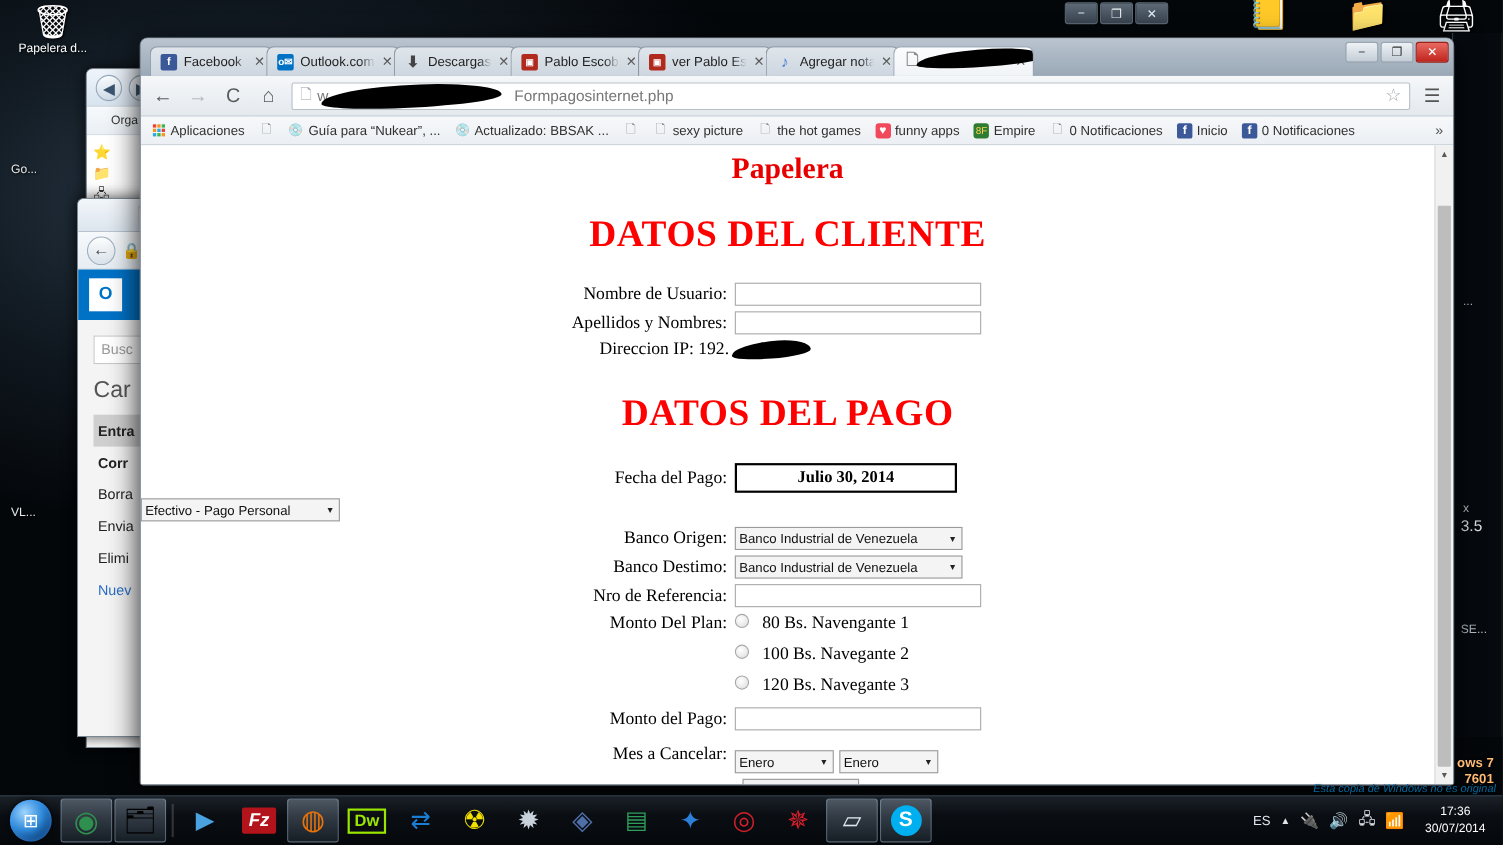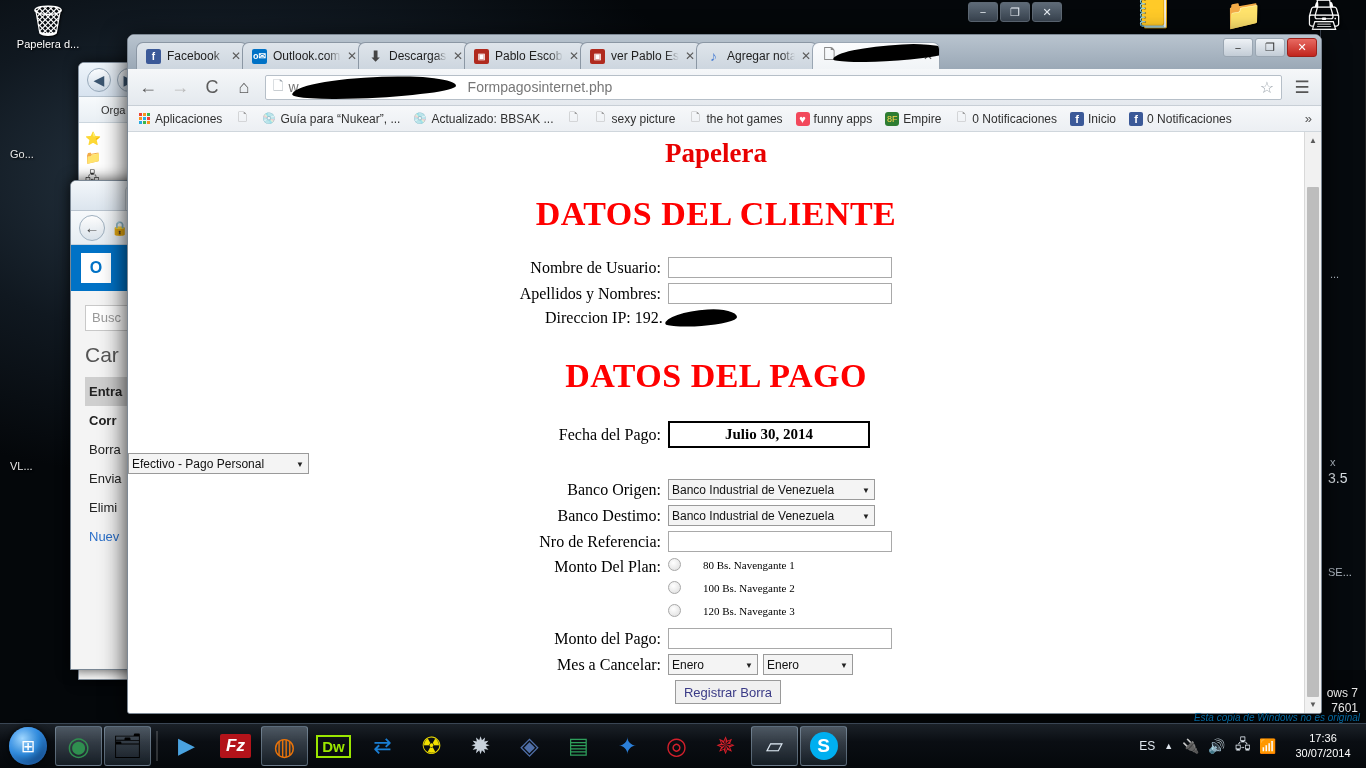--- a/index.html
+++ b/index.html
@@ -188,21 +188,21 @@
               font-weight:bold; font-size:15px; }
   select.sel-ctl {
     font-family:"Liberation Sans", sans-serif; font-size:12px;
     height:21px; border:1px solid #9a9a9a; background:#f4f4f4; color:#111;
     padding: 0 2px 0 3px;
     -webkit-appearance:none; appearance:none;
   }
   .selwrap { position:relative; display:inline-block; }
   .selwrap::after { content:"▼"; position:absolute; right:5px; top:50%;
                     transform:translateY(-50%); font-size:8px; color:#222; pointer-events:none; }
-  .radio-line { display:flex; align-items:flex-end; gap:22px; font-size:11px; margin-bottom:4px; }
+  .radio-line { display:flex; align-items:flex-start; gap:12px; font-size:16px; margin-bottom:4px; }
   .radio { width:13px; height:13px; border-radius:50%; border:1px solid #a8a8a8;
            background: radial-gradient(circle at 40% 35%, #fff, #dcdcdc); }
   .btn-reg { margin-left: 547px; width:106px; height:24px; border:1px solid #9a9a9a;
              background:#f0f0f0; font-family:"Liberation Sans", sans-serif; font-size:13px;
              color:#3a3a86; display:flex; align-items:center; justify-content:center; }
 
   
   .taskbar { position:absolute; left:0; bottom:0; width:1366px; height:45px;
              background: linear-gradient(#1b2128 0%, #0a0e13 40%, #05080b 100%);
              border-top:1px solid #3a4654; display:flex; align-items:center; }
@@ -217,22 +217,22 @@
   .tb-item.pinned { background: linear-gradient(rgba(190,210,230,.32), rgba(110,140,170,.16));
                     border:1px solid rgba(180,205,230,.38); border-radius:3px; }
   .tb-sep { width:2px; height:30px; background:rgba(255,255,255,.16); margin: 0 4px; }
   .tray { margin-left:auto; display:flex; align-items:center; gap:9px; padding-right:6px;
           color:#dfe6ee; font-size:12px; }
   .tray .ico { font-size:14px; }
   .clock { text-align:center; line-height:15px; font-size:11px; color:#fff; width:74px; }
 
   .watermark { position:absolute; right:6px; bottom: 48px; color:#0369a1; font-size:10px;
                text-shadow:1px 1px 2px #000;font-style:italic; }
-  .wm-line { position:absolute; right:8px; color:#e5e5e5; font-size:12px;
-             text-shadow:1px 1px 2px #000; }
+  .wm-line { position:absolute; right:8px; color:#fdba74; font-size:12px;
+             text-shadow:1px 1px 2px #000;font-weight:bold; }
 </style>
 </head>
 <body>
 
 <div id="screen">
 
   <div class="desktop"></div>
 
   <div class="desk-icon" style="left:12px;top:4px;">
     <span class="glyph">🗑</span>
@@ -577,21 +577,21 @@
 
           <div class="row" style="margin-top:7px;">
             <div class="lab">Monto del Pago:</div>
             <div class="ctl">
               <input class="inp" style="width: 224px;" type="text" value="">
             </div>
           </div>
 
           <div class="row" style="margin-top:4px;">
             <div class="lab">Mes a Cancelar:</div>
-            <div class="ctl" style="gap:5px;">
+            <div class="ctl" style="gap:5px;margin-top:13px;">
               <span class="selwrap">
                 <select class="sel-ctl" style="width:90px;">
                   <option>Enero</option>
                 </select>
               </span>
               <span class="selwrap">
                 <select class="sel-ctl" style="width:90px;">
                   <option>Enero</option>
                 </select>
               </span>

